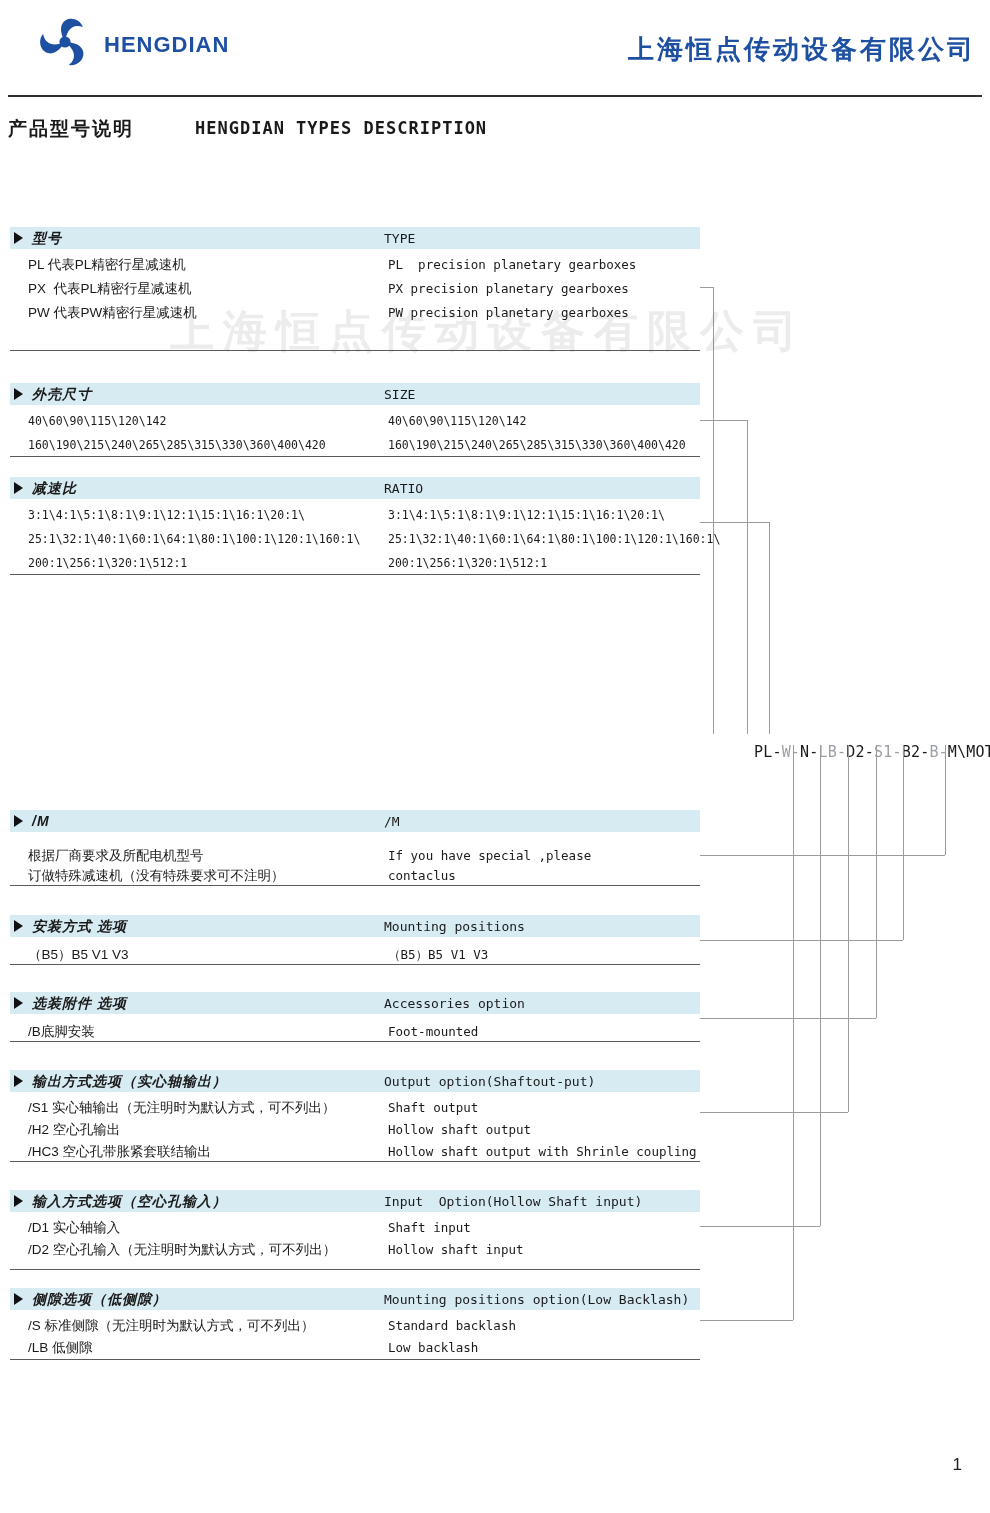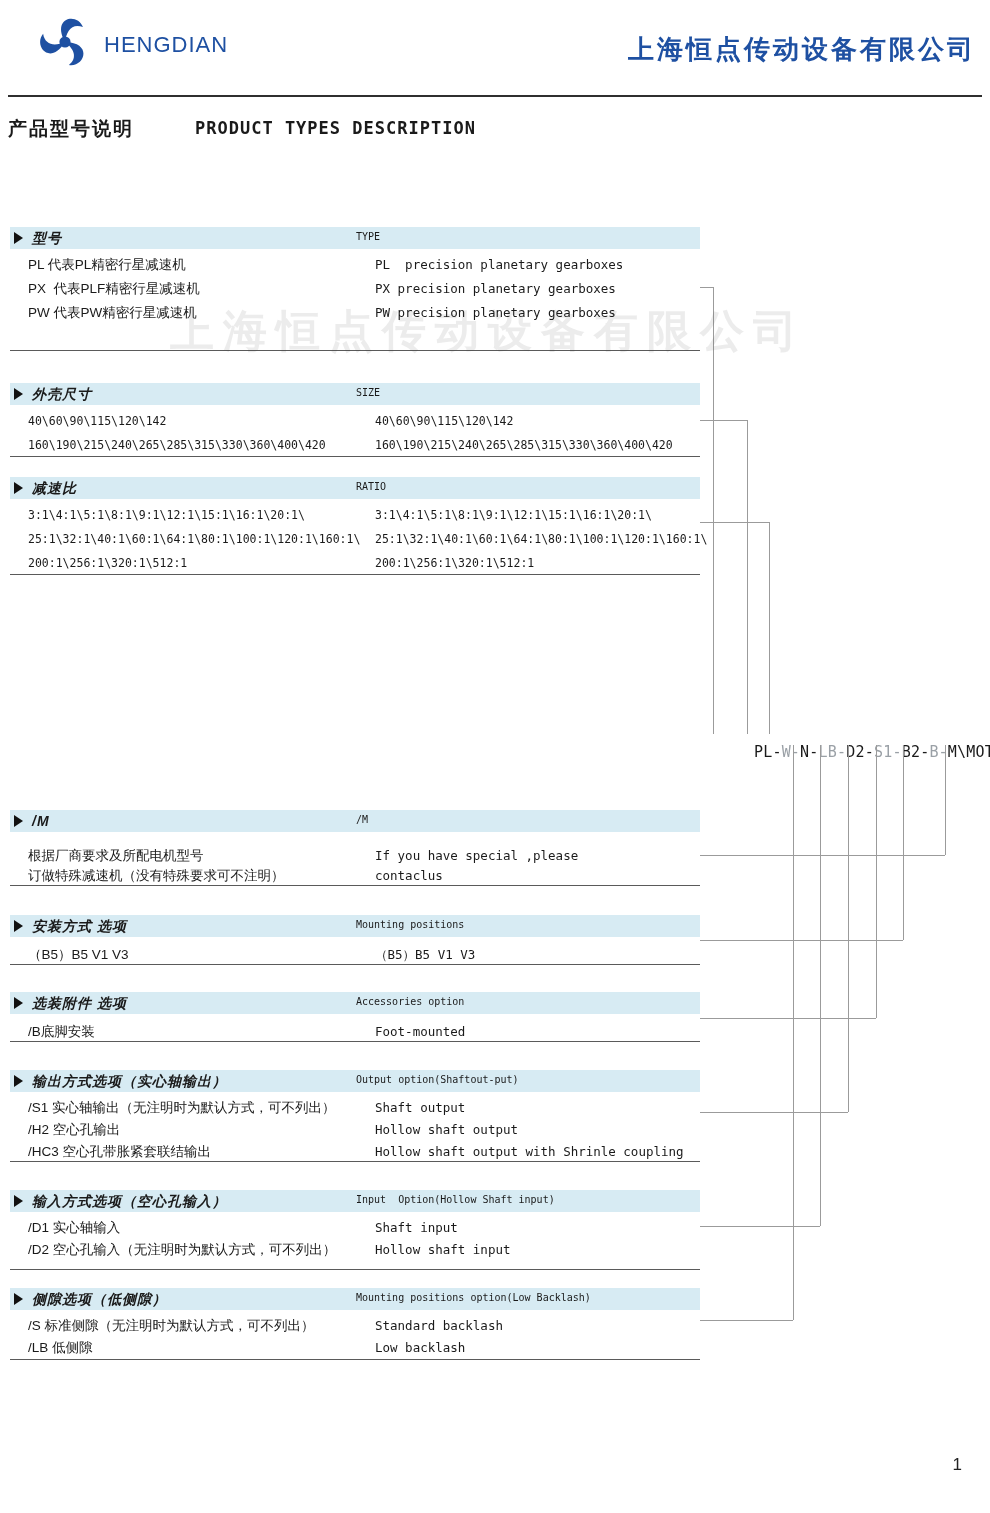--- a/index.html
+++ b/index.html
@@ -12,21 +12,21 @@
     font-family: "Liberation Sans", "DejaVu Sans", sans-serif;
     color: #1a1a1a;
     overflow: hidden;
   }
   .mono { font-family: "DejaVu Sans Mono", "Liberation Mono", monospace; }
 
   
   .logo { position: absolute; left: 34px; top: 10px; width: 62px; height: 64px; }
   .brand {
     position: absolute; left: 104px; top: 32px;
-    font-size: 22px; font-weight: normal; color: #1e50a2; letter-spacing: 1px;
+    font-size: 22px; font-weight: bold; color: #1e50a2; letter-spacing: 1px;
   }
   .company {
     position: absolute; right: 14px; top: 32px;
     font-size: 26px; font-weight: bold; color: #1e50a2; letter-spacing: 3px;
     white-space: nowrap;
   }
   .header-rule { position: absolute; left: 8px; top: 95px; width: 974px; height: 2px; background: #2f2f2f; }
 
   .title-zh { position: absolute; left: 8px; top: 116px; font-size: 19px; font-weight: bold; letter-spacing: 2px; }
   .title-en { position: absolute; left: 195px; top: 118px; font-size: 17px; font-weight: bold; letter-spacing: 1px; white-space: pre; }
@@ -39,27 +39,27 @@
   }
 
   
   .sec { position: absolute; left: 10px; width: 690px; border-bottom: 1px solid #5a5a5a; }
   .sec-h { position: relative; height: 22px; background: #d7ebf3; }
   .tri {
     position: absolute; left: 4px; top: 5px; width: 0; height: 0;
     border-left: 9px solid #111; border-top: 6px solid transparent; border-bottom: 6px solid transparent;
   }
   .h-zh { position: absolute; left: 22px; top: 3px; font-size: 14px; font-weight: bold; letter-spacing: 1px; white-space: pre; font-style: italic; }
-  .h-en { position: absolute; left: 346px; top: 4px; font-size: 10px; white-space: pre; }
+  .h-en { position: absolute; left: 374px; top: 4px; font-size: 13px; white-space: pre; }
   .rows { position: relative; padding-top: 4px; }
   .row { position: relative; height: 24px; }
   .row-s { height: 22px; }
   .row-xs { height: 20px; }
   .c-zh { position: absolute; left: 18px; top: 3px; font-size: 13.5px; white-space: pre; }
-  .c-en { position: absolute; left: 365px; top: 4px; font-size: 12.5px; white-space: pre; }
+  .c-en { position: absolute; left: 378px; top: 4px; font-size: 12.5px; white-space: pre; }
   .num .c-zh, .num .c-en { font-family: "DejaVu Sans Mono", "Liberation Mono", monospace; font-size: 11.5px; top: 5px; }
 
   
   .model-code {
     position: absolute; left: 717px; top: 725px;
     font-family: "DejaVu Sans Mono", "Liberation Mono", monospace;
     font-size: 15px; letter-spacing: 0.2px; white-space: pre;
   }
 
   
@@ -81,37 +81,37 @@
         <path d="M50,50 C28,10 70,2 79,26 C61,19 52,33 50,50 Z" transform="rotate(240 50 50)"></path>
         <circle cx="50" cy="50" r="9"></circle>
       </g>
     </svg>
   </div>
   <div class="brand">HENGDIAN</div>
   <div class="company">上海恒点传动设备有限公司</div>
   <div class="header-rule"></div>
 
   <div class="title-zh">产品型号说明</div>
-  <div class="title-en mono">PRODUCT TYPES DESCRIPTION</div>
+  <div class="title-en mono">HENGDIAN TYPES DESCRIPTION</div>
 
   <div class="watermark">上海恒点传动设备有限公司</div>
 
   <div class="sec" style="top:227px;height:124px">
     <div class="sec-h">
       <span class="tri"></span>
       <span class="h-zh">型号</span>
       <span class="h-en mono">TYPE</span>
     </div>
     <div class="rows">
       <div class="row">
         <span class="c-zh">PL 代表PL精密行星减速机</span>
         <span class="c-en mono">PL  precision planetary gearboxes</span>
       </div>
       <div class="row">
-        <span class="c-zh">PX  代表PLF精密行星减速机</span>
+        <span class="c-zh">PX  代表PL精密行星减速机</span>
         <span class="c-en mono">PX precision planetary gearboxes</span>
       </div>
       <div class="row">
         <span class="c-zh">PW 代表PW精密行星减速机</span>
         <span class="c-en mono">PW precision planetary gearboxes</span>
       </div>
     </div>
   </div>
 
   <div class="sec" style="top:383px;height:74px">

